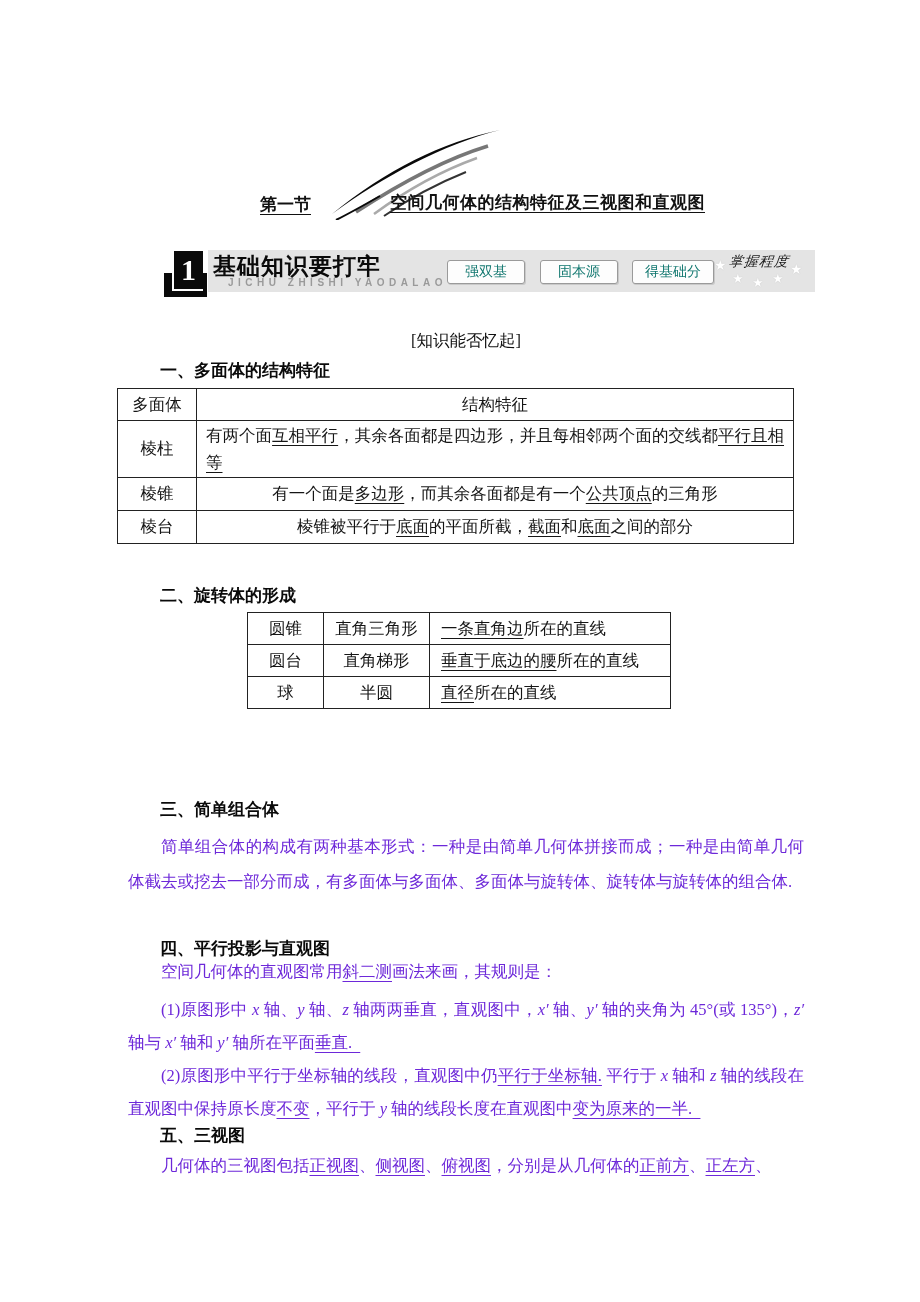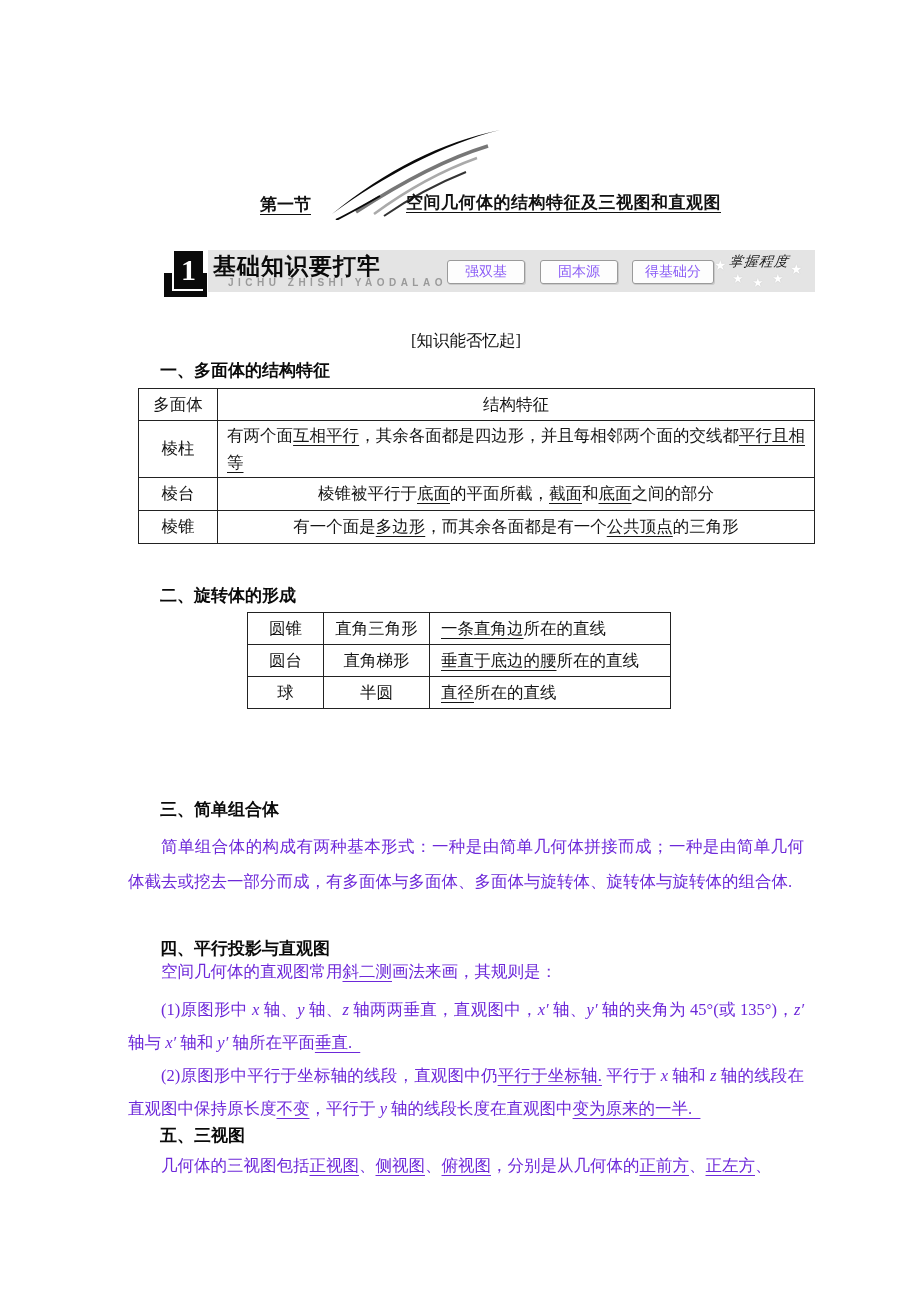--- a/index.html
+++ b/index.html
@@ -3,35 +3,35 @@
 <meta charset="utf-8">
 <style>
   * { margin:0; padding:0; box-sizing:border-box; }
   body { background:#fff; font-family:"Liberation Serif","DejaVu Serif",serif; color:#111; }
   .page { position:relative; width:920px; height:1302px; background:#ffffff; overflow:hidden; }
 
   
   .swoosh { position:absolute; left:322px; top:128px; width:190px; height:92px; }
   .section-label { position:absolute; left:260px; top:193px; font-family:"Liberation Sans","DejaVu Sans",sans-serif;
     font-weight:bold; font-size:17px; text-decoration:underline; text-underline-offset:4px; }
-  .page-title { position:absolute; left:406px; top:191px; font-family:"Liberation Sans","DejaVu Sans",sans-serif;
+  .page-title { position:absolute; left:390px; top:191px; font-family:"Liberation Sans","DejaVu Sans",sans-serif;
     font-weight:bold; font-size:17px; letter-spacing:0.5px; text-decoration:underline; text-underline-offset:4px; }
 
   
   .banner-strip { position:absolute; left:208px; top:250px; width:607px; height:42px; background:#e4e4e4; }
   .num-plinth { position:absolute; left:164px; top:273px; width:43px; height:24px; background:#0a0a0a; }
   .num-block { position:absolute; left:172px; top:251px; width:31px; height:40px; background:#0a0a0a;
     border-left:2px solid #fff; border-bottom:2px solid #fff; color:#fff; font-family:"Liberation Serif",serif;
     font-weight:bold; font-size:30px; text-align:center; line-height:38px; }
   .banner-title { position:absolute; left:213px; top:251px; font-family:"Liberation Sans","DejaVu Sans",sans-serif;
     font-weight:bold; font-size:23px; letter-spacing:1px; color:#0a0a0a; }
   .banner-pinyin { position:absolute; left:228px; top:277px; font-family:"Liberation Sans",sans-serif;
     font-weight:bold; font-size:10px; letter-spacing:4.5px; color:#9a9a9a; }
   .banner-btn { position:absolute; top:260px; height:24px; background:#fdfdfd; border:1px solid #9a9a9a;
-    border-radius:3px; box-shadow:1px 1px 0 #c9c9c9; font-size:14px; color:#8b5cf6; text-align:center;
+    border-radius:3px; box-shadow:1px 1px 0 #c9c9c9; font-size:14px; color:#0f766e; text-align:center;
     line-height:22px; font-family:"Liberation Serif",serif; }
   .btn-1 { left:447px; width:78px; }
   .btn-2 { left:540px; width:78px; }
   .btn-3 { left:632px; width:82px; }
   .mastery-label { position:absolute; left:729px; top:253px; font-size:14px; font-style:italic;
     letter-spacing:1px; color:#1a1a1a; font-family:"Liberation Serif",serif; transform:skewX(-6deg); }
   .star { position:absolute; color:#ffffff; text-shadow:0 0 1px #b5b5b5; }
   .star-a { left:714px; top:257px; font-size:14px; }
   .star-b { left:790px; top:261px; font-size:14px; }
   .star-c { left:732px; top:271px; font-size:13px; }
@@ -52,21 +52,21 @@
   .p-rule1 { top:993px; line-height:33px; }
   .p-rule2 { top:1059px; line-height:33px; }
   .p-five { top:1154px; line-height:24px; }
 
   .u { text-decoration:underline; text-underline-offset:3.5px; text-decoration-thickness:1px; }
   .i { font-style:italic; font-family:"Liberation Serif",serif; }
 
   
   table { border-collapse:collapse; font-size:16.5px; color:#151515; }
   td, th { border:1.5px solid #222; font-weight:normal; vertical-align:middle; }
-  .tbl-polyhedron { position:absolute; left:138px; top:388px; width:677px; table-layout:fixed; }
+  .tbl-polyhedron { position:absolute; left:117px; top:388px; width:677px; table-layout:fixed; }
   .tbl-polyhedron .c-name { width:79px; }
   .tbl-polyhedron th, .tbl-polyhedron .ctr { text-align:center; }
   .tbl-polyhedron th { height:32px; }
   .tbl-polyhedron td { height:33px; padding:1px 9px; }
   .tbl-polyhedron .row-tall td { height:57px; }
   .tbl-polyhedron .just { text-align:justify; line-height:27px; }
   .tbl-polyhedron td.nm { text-align:center; padding:1px 0; }
 
   .tbl-revolution { position:absolute; left:247px; top:612px; width:424px; table-layout:fixed; }
   .tbl-revolution .c-solid { width:76px; } .tbl-revolution .c-shape { width:106px; }
@@ -116,26 +116,26 @@
     <tbody>
         <tr>
       <th>多面体</th>
       <th>结构特征</th>
     </tr>
     <tr class="row-tall">
       <td class="nm">棱柱</td>
       <td class="just"><span>有两个面</span><span class="u">互相平行</span><span>，其余各面都是四边形，并且每相邻两个面的交线都</span><span class="u">平行且相等</span></td>
     </tr>
     <tr>
+      <td class="nm">棱锥</td>
+      <td class="ctr"><span>有一个面是</span><span class="u">多边形</span><span>，而其余各面都是有一个</span><span class="u">公共顶点</span><span>的三角形</span></td>
+    </tr>
+    <tr>
       <td class="nm">棱台</td>
       <td class="ctr"><span>棱锥被平行于</span><span class="u">底面</span><span>的平面所截，</span><span class="u">截面</span><span>和</span><span class="u">底面</span><span>之间的部分</span></td>
-    </tr>
-    <tr>
-      <td class="nm">棱锥</td>
-      <td class="ctr"><span>有一个面是</span><span class="u">多边形</span><span>，而其余各面都是有一个</span><span class="u">公共顶点</span><span>的三角形</span></td>
     </tr>
   </tbody>
     </table>
 
   <div class="sec-heading h-two">二、旋转体的形成</div>
   <table class="tbl-revolution">
     <colgroup>
         <col class="c-solid">
         <col class="c-shape">
         <col>

